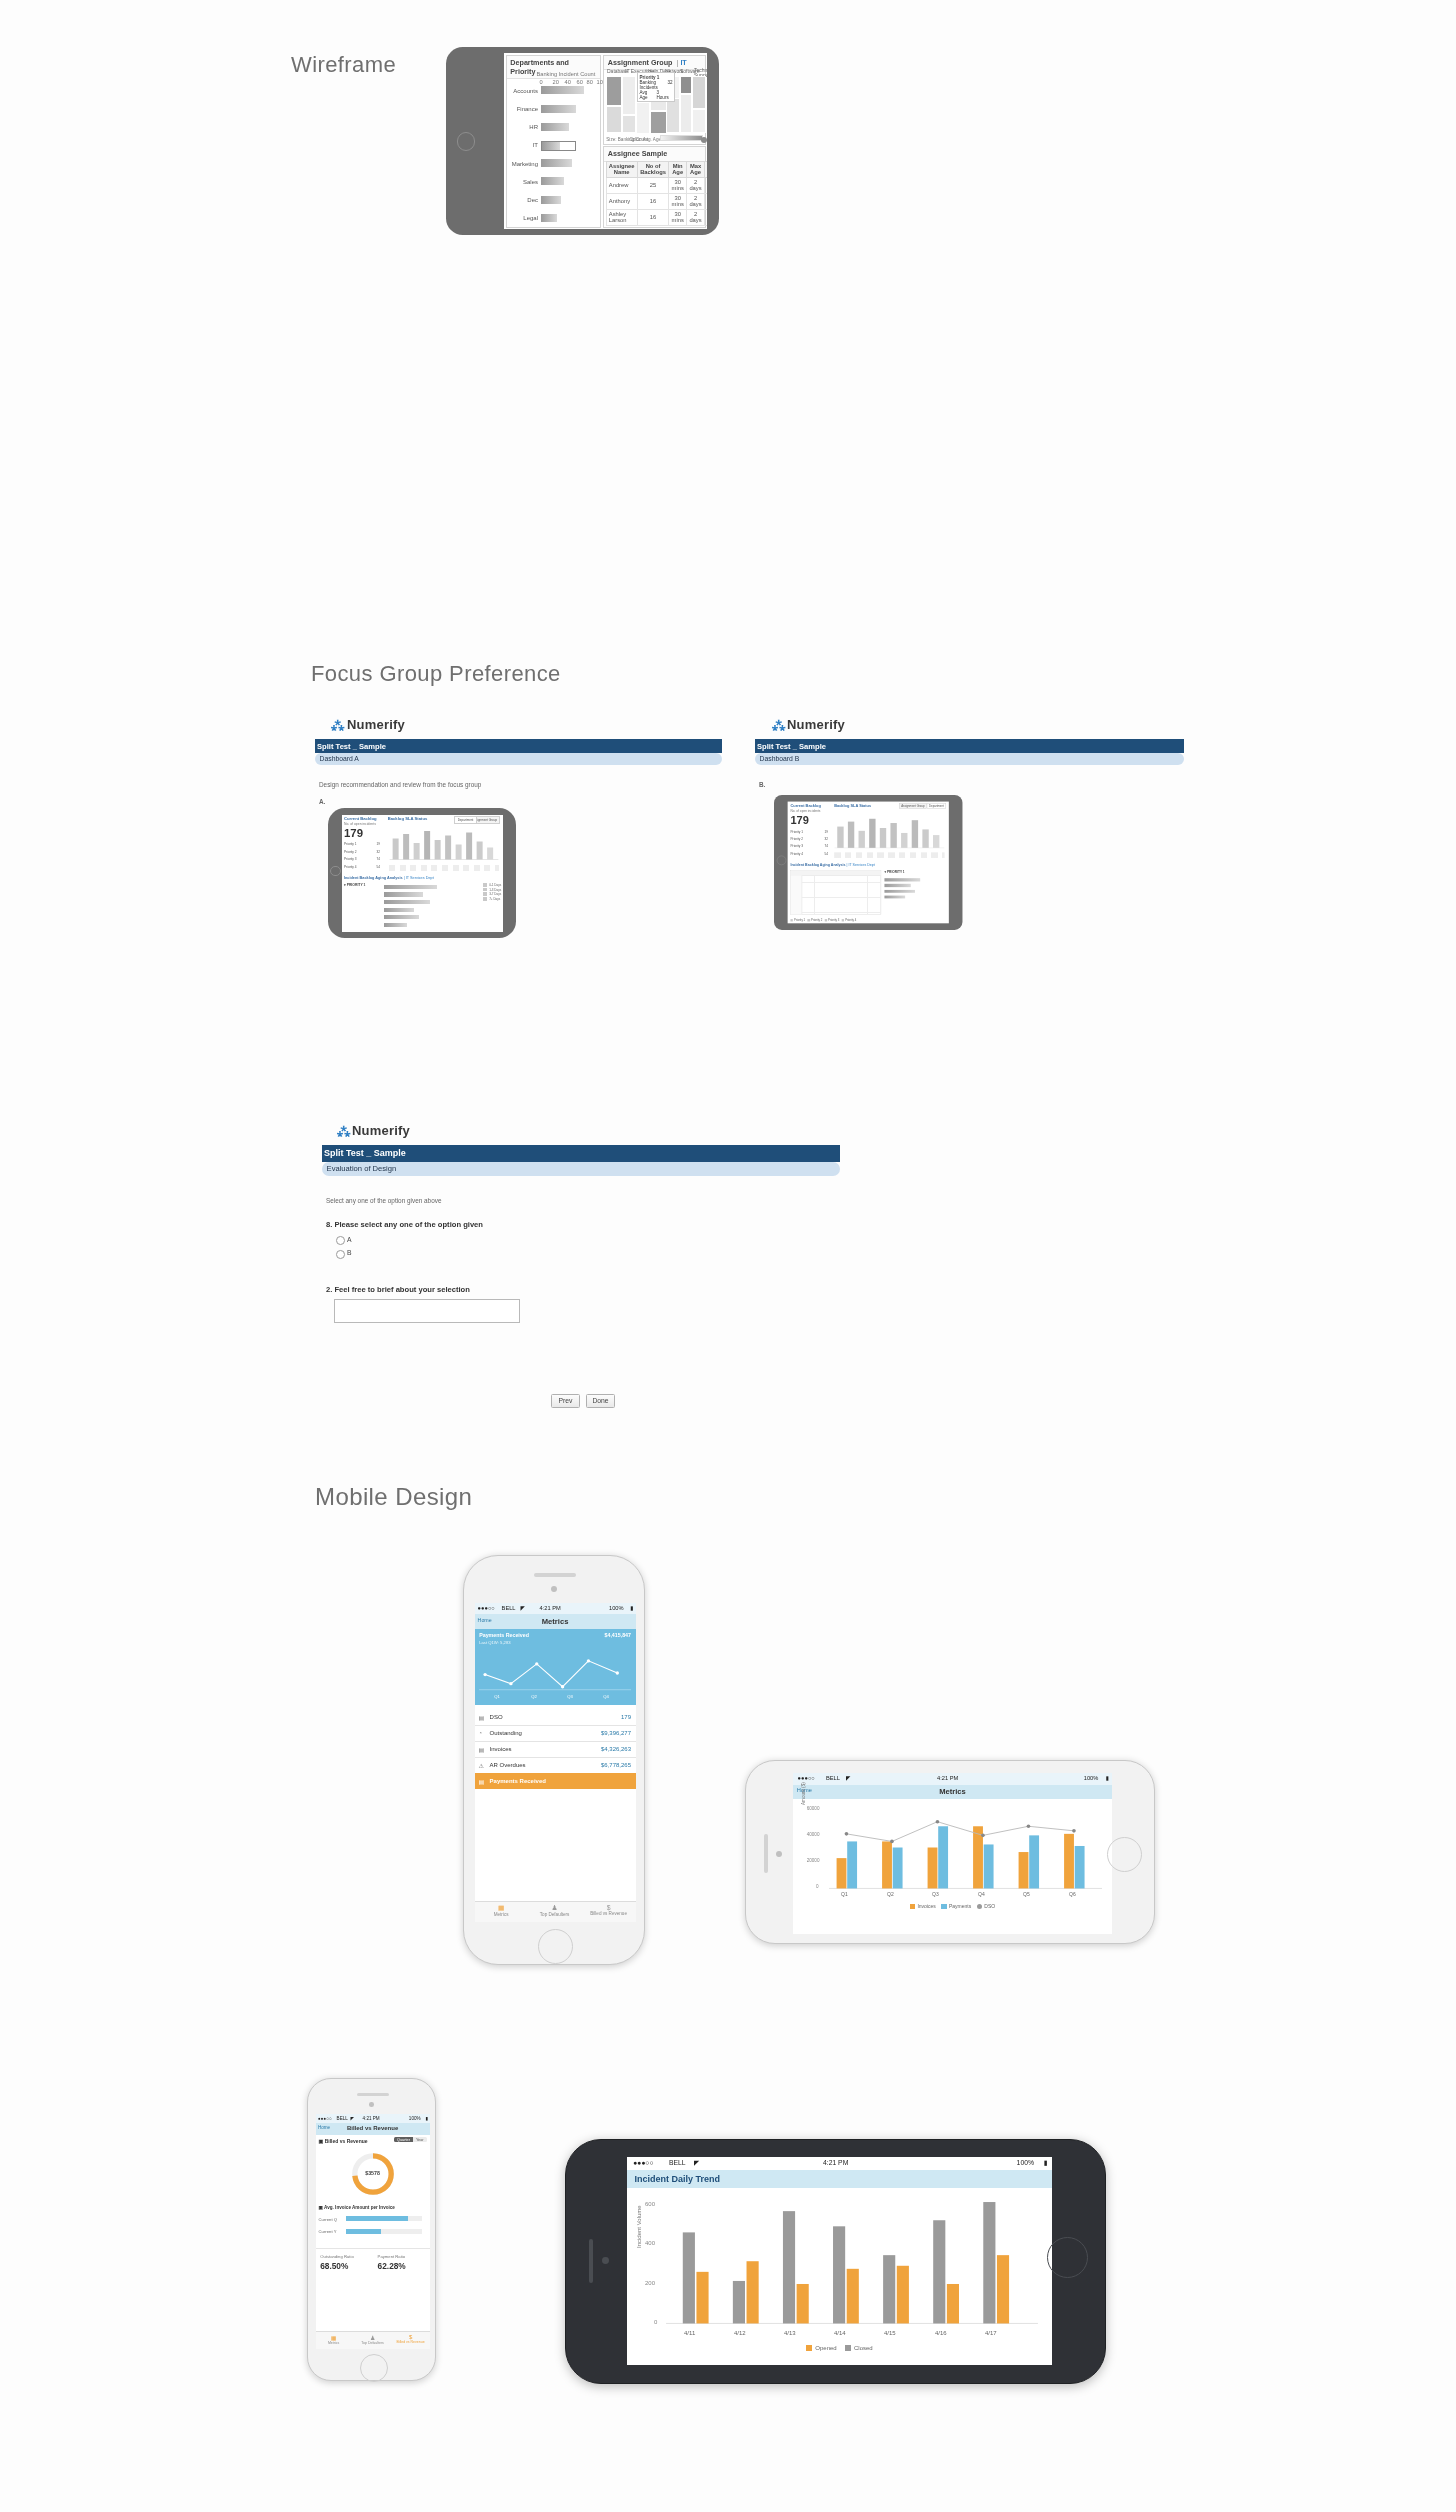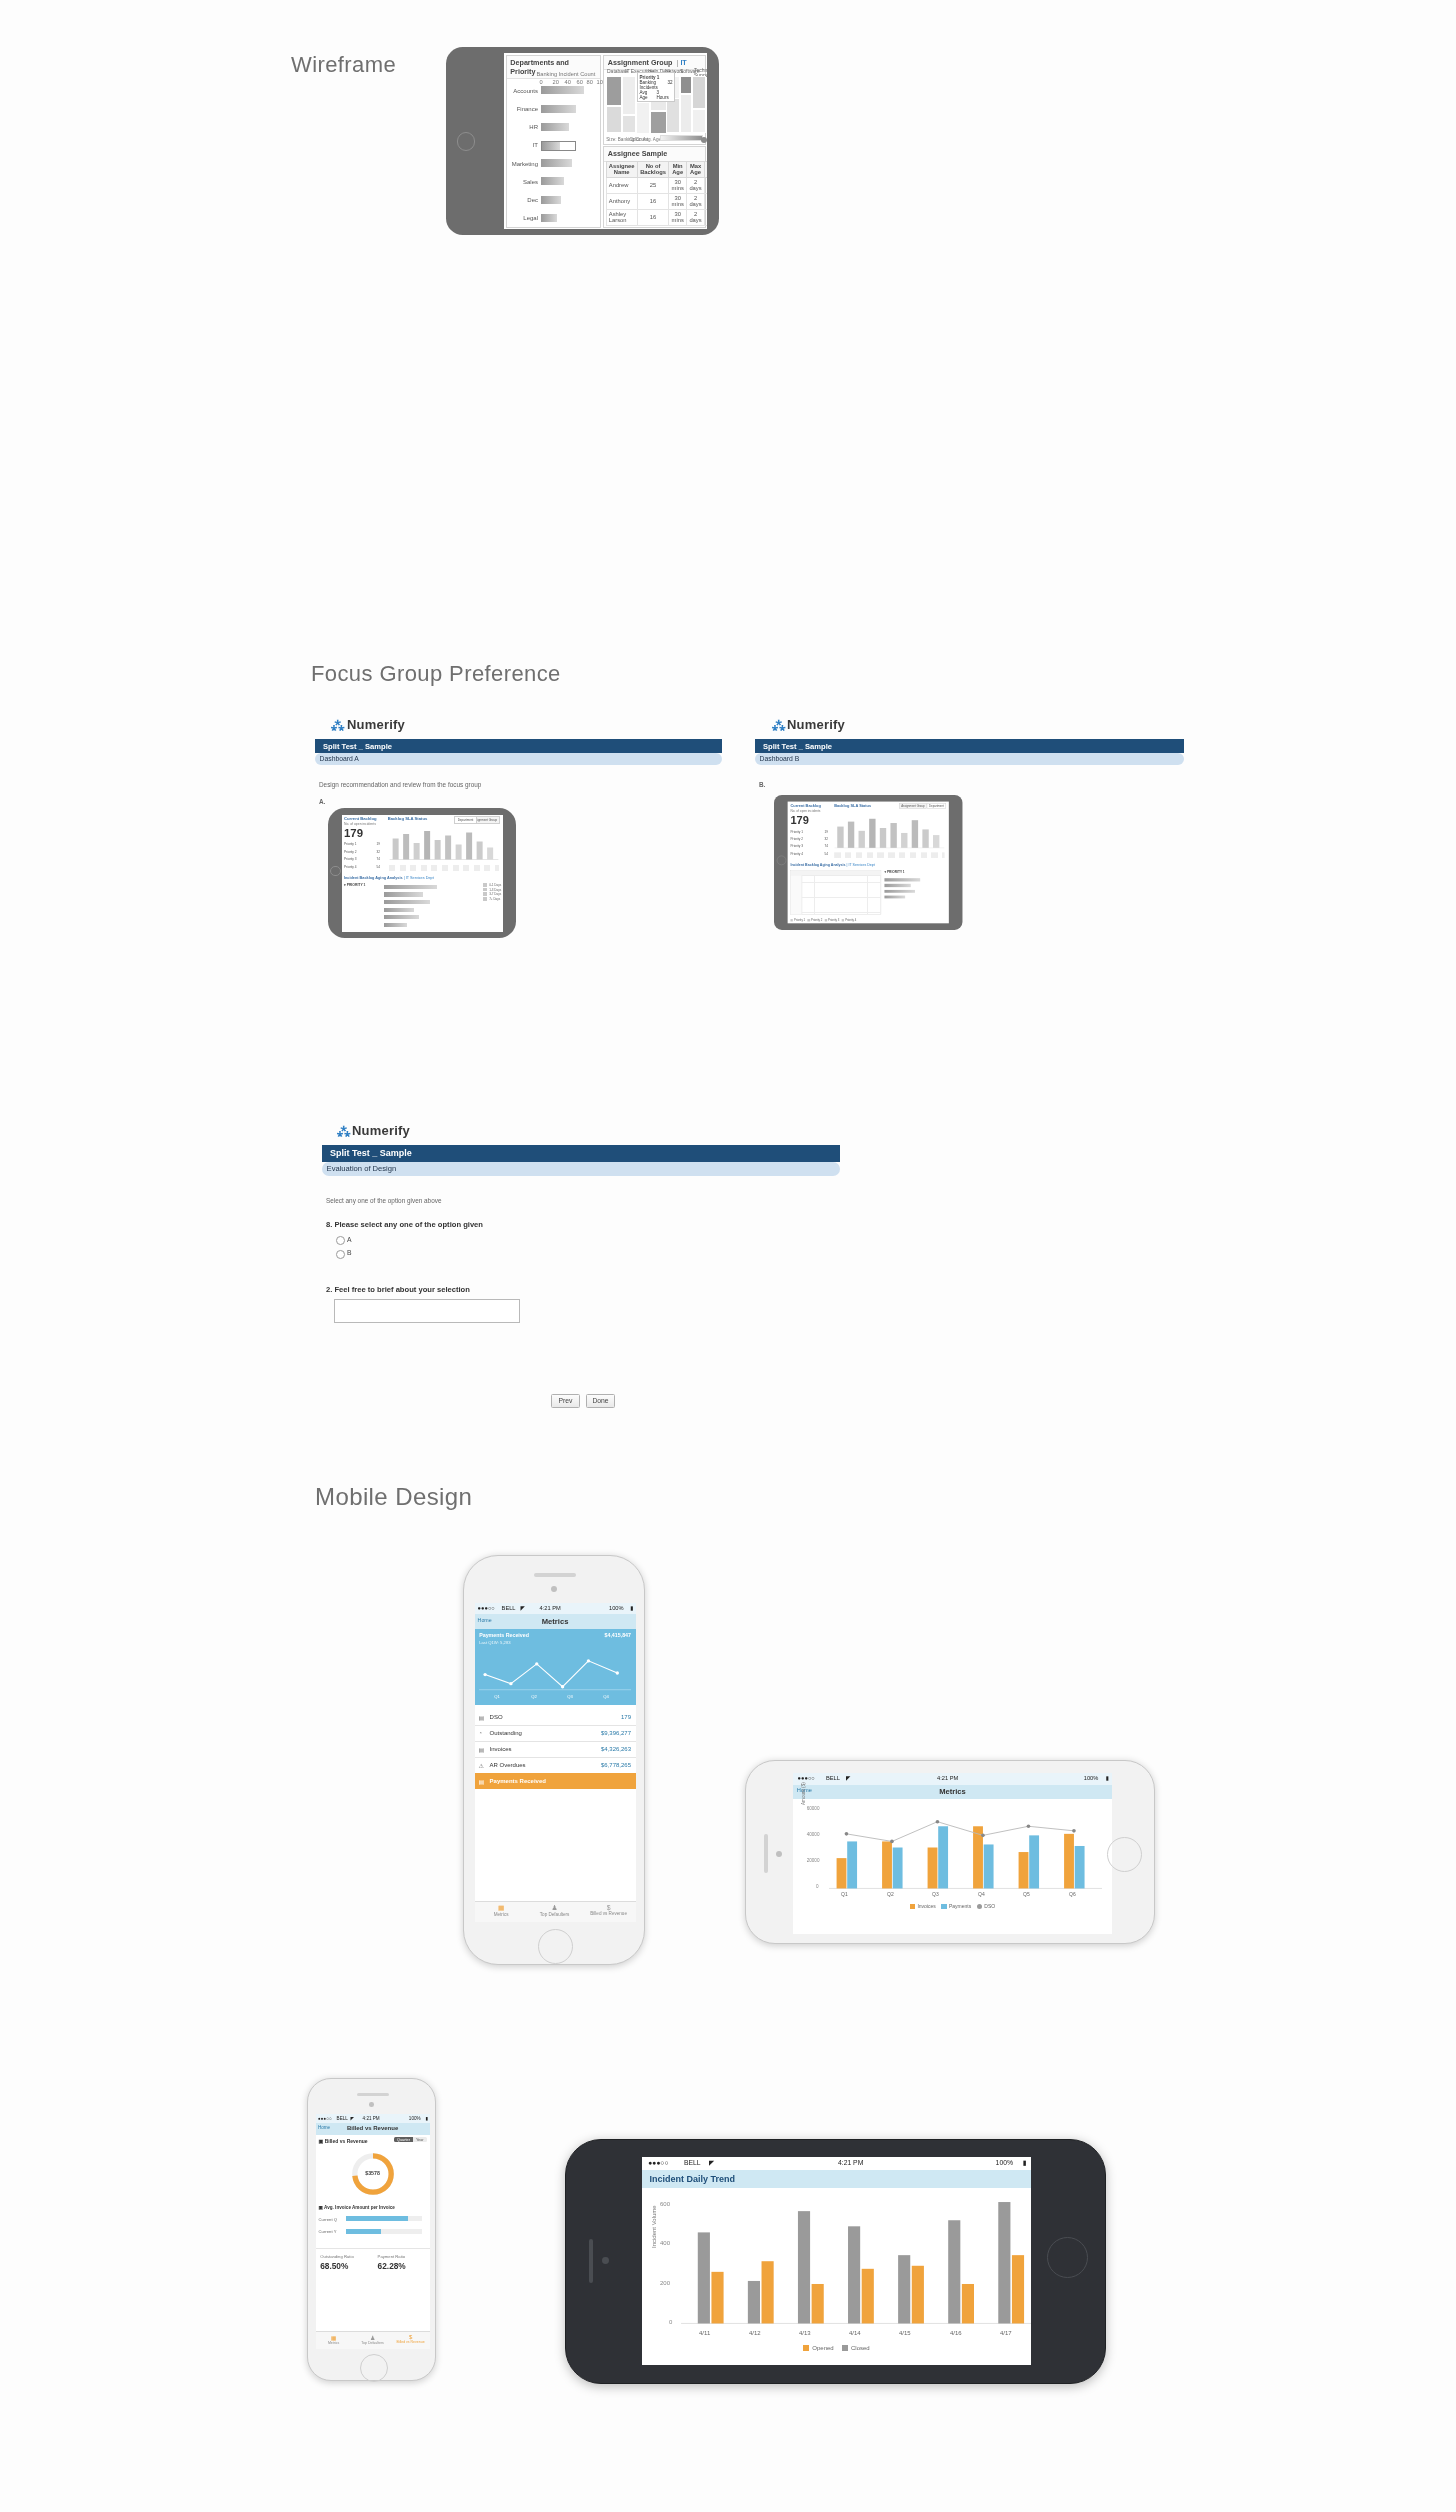--- a/index.html
+++ b/index.html
@@ -17,21 +17,21 @@
   .axis-lbl{position:absolute;font-size:5.7px;color:#777;}
   .legend-sq{display:inline-block;width:6px;height:6px;background:#c9c9c9;margin-right:2.3px;vertical-align:-0.8px;}
   .tm-cell{position:absolute;box-sizing:border-box;border:0.8px solid #ffffff;}
   .tbl{position:absolute;border-collapse:collapse;font-size:5.8px;}
   .tbl th{border:0.8px solid #d8d8d8;background:#f3f3f3;font-weight:bold;padding:1.5px 2.3px;color:#444;}
   .tbl td{border:0.8px solid #e3e3e3;padding:1.5px 2.3px;color:#555;text-align:center;}
   .tbl td.name{text-align:left;}
   
   .numerify-logo{position:absolute;font-size:13px;font-weight:bold;color:#3a3a3a;letter-spacing:0.2px;}
   .nm-mark{position:absolute;color:#2f7fc4;font-size:12px;font-weight:bold;}
-  .sv-bar1{position:absolute;background:#1f4e79;color:#fff;font-size:7.6px;font-weight:bold;padding:3px 8px;box-sizing:border-box;}
+  .sv-bar1{position:absolute;background:#1f4e79;color:#fff;font-size:7.6px;font-weight:bold;padding:3px 2px;box-sizing:border-box;}
   .sv-bar2{position:absolute;background:#cfe0f0;color:#23364d;font-size:6.8px;padding:2.3px 4.6px;box-sizing:border-box;border-radius:7px;}
   .sv-note{position:absolute;font-size:6.4px;color:#666;}
   .sv-q{position:absolute;font-size:7.6px;font-weight:bold;color:#333;}
   .radio{position:absolute;width:6.8px;height:6.8px;border:0.8px solid #9a9a9a;border-radius:50%;background:#fff;}
   .sv-opt{position:absolute;font-size:6.8px;color:#444;}
   .sv-input{position:absolute;border:0.8px solid #b9b9b9;background:#fff;}
   .sv-btn{position:absolute;border:0.8px solid #b0b0b0;background:linear-gradient(#fcfcfc,#e9e9e9);font-size:6.8px;color:#444;text-align:center;border-radius:1.5px;padding:2.3px 0;}
   .ph-body{position:absolute;background:#f2f2f2;border:1.5px solid #c8c8c8;border-radius:35px;box-sizing:border-box;box-shadow:0 1.5px 7.6px rgba(0,0,0,.18);}
   .ph-screen{position:absolute;background:#fff;overflow:hidden;}
   .ph-speaker{position:absolute;background:#d3d3d3;border-radius:2.3px;}
@@ -540,21 +540,21 @@
         <span>Billed vs Revenue</span>
       </div>
     </div>
   </div>
   <div class="ph-home" style="left:52px;top:275px;width:26px;height:26px;"></div>
 </div>
 
 <div style="position:absolute;left:565px;top:2139px;width:539px;height:243px;background:#2f3136;border:1.5px solid #1f2124;border-radius:36px;box-shadow:0 2.3px 10.6px rgba(0,0,0,.25);">
   <div style="position:absolute;left:23px;top:99px;width:3.8px;height:44px;background:#4a4d52;border-radius:2.3px;"></div>
   <div style="position:absolute;left:36px;top:117px;width:6.8px;height:6.8px;border-radius:50%;background:#4a4d52;"></div>
-  <div class="ph-screen" style="left:76px;top:16.7px;width:389px;height:208px;">
+  <div class="ph-screen" style="left:61px;top:16.7px;width:425px;height:208px;">
     <div class="statusbar" style="background:#fff;height:13.7px;font-size:6.8px;">
       <span style="position:absolute;left:6px;top:2.3px;">●●●○○</span>
       <span style="position:absolute;left:42px;top:2.3px;">BELL</span>
       <span style="position:absolute;left:67px;top:2.3px;">◤</span>
       <span style="position:absolute;left:196px;top:2.3px;">4:21 PM</span>
       <span style="position:absolute;right:18px;top:2.3px;">100%</span>
       <span style="position:absolute;right:4.6px;top:2.3px;">▮</span>
     </div>
     <div class="navbar" style="top:13.7px;height:18px;">
       <span style="position:absolute;left:7.6px;top:3.8px;font-size:9px;color:#1f4e79;font-weight:bold;">Incident Daily Trend</span>

